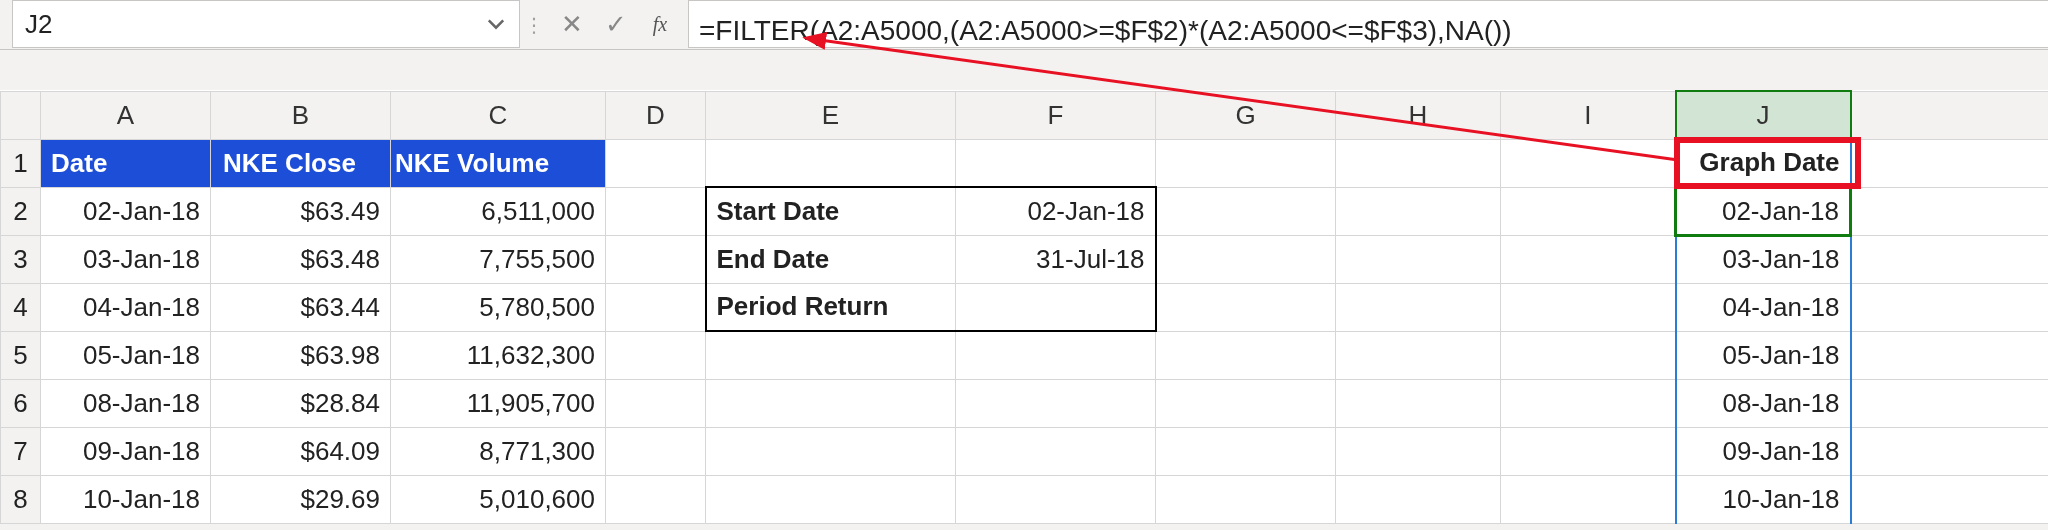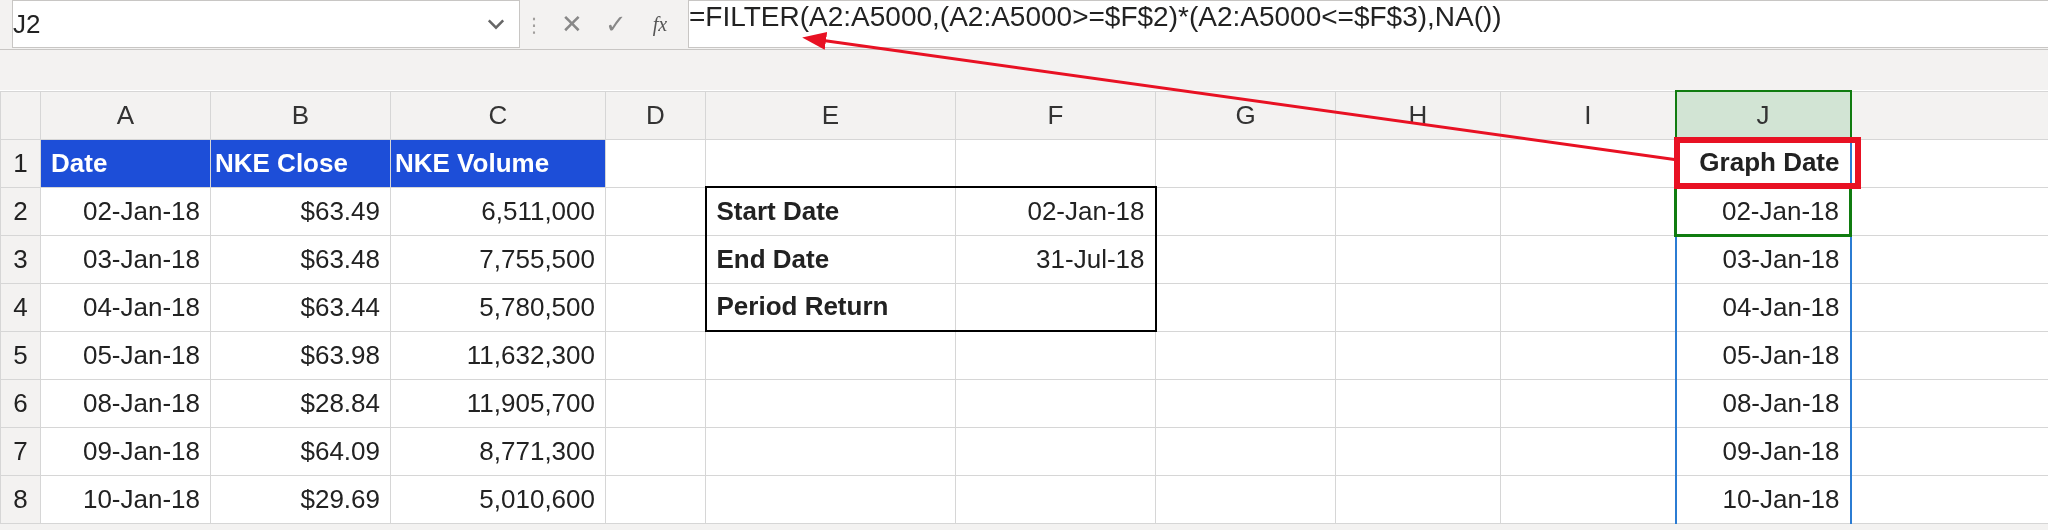--- a/index.html
+++ b/index.html
@@ -23,20 +23,21 @@
     display: flex;
     align-items: center;
     background: #fff;
     border: 1px solid #c8c6c4;
     height: 48px;
     width: 508px;
     margin: 0 4px 0 12px;
   }
   .name-box .nb-text {
     flex: 1;
+    padding-left: 12px;
     font-size: 26px;
   }
   .name-box .nb-drop {
     width: 46px;
     display: flex;
     align-items: center;
     justify-content: center;
     color: #666;
   }
   .sep-dots {
@@ -67,21 +68,22 @@
     font-size: 20px;
     cursor: pointer;
   }
   .formula-input {
     flex: 1;
     background: #fff;
     border: 1px solid #c8c6c4;
     border-right: none;
     height: 48px;
     display: flex;
-    align-items: flex-start;
+    align-items: flex-end;
+    padding-left: 10px;
     font-size: 28px;
   }
   
   .blank-gap {
     height: 40px;
     background: #f3f2f1;
   }
   
   .grid {
     position: relative;
@@ -133,21 +135,21 @@
   col.col-I { width: 175px; }
   col.col-J { width: 175px; }
   col.col-K { width: 198px; }
   
   td.blue-hdr {
     background: #1d4ed8;
     color: #fff;
     font-weight: 700;
   }
   td.blue-hdr.date-hdr { text-align: left; }
-  td.blue-hdr.close-hdr { text-align: left; padding-left: 4px; }
+  td.blue-hdr.close-hdr { text-align: left; padding-left: 12px; }
   td.blue-hdr.vol-hdr { text-align: left; padding-left: 4px; }
   
   td.r { text-align: right; }
   td.bold { font-weight: 700; }
   td.ul { }
   
   td.pbox-t { border-top: 2px solid #000; }
   td.pbox-b { border-bottom: 2px solid #000; }
   td.pbox-l { border-left: 2px solid #000; }
   td.pbox-r { border-right: 2px solid #000; }

